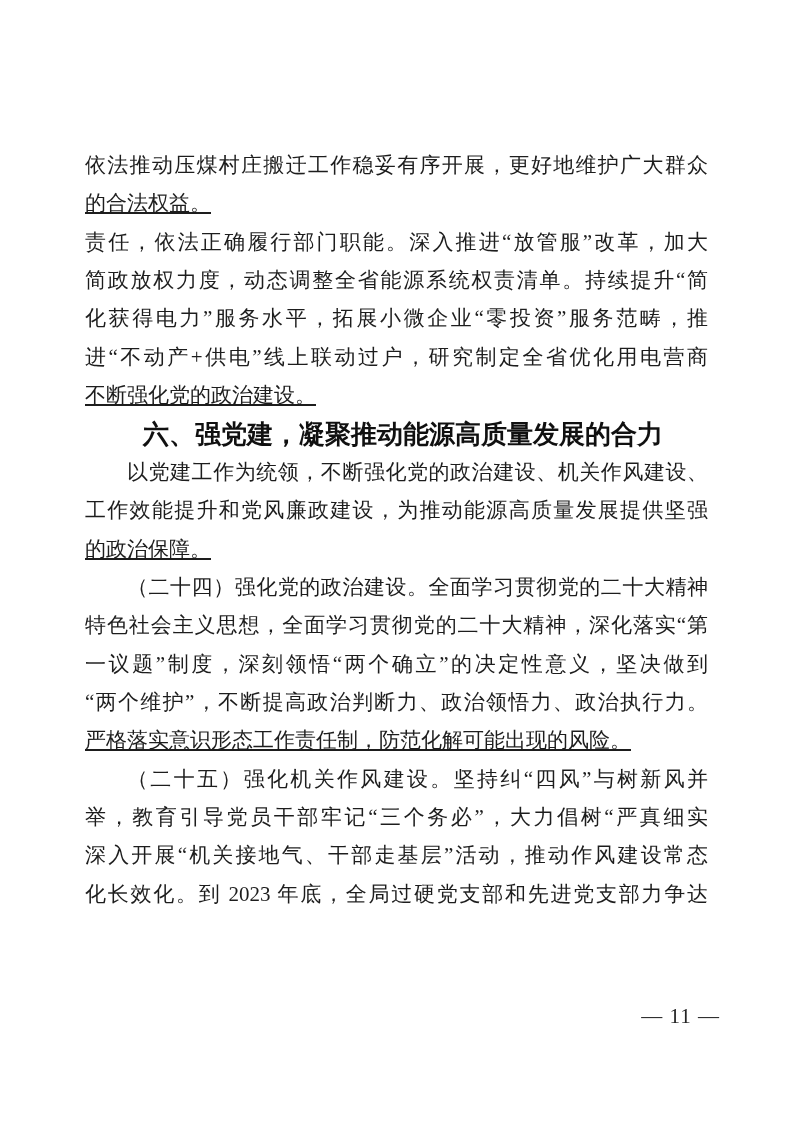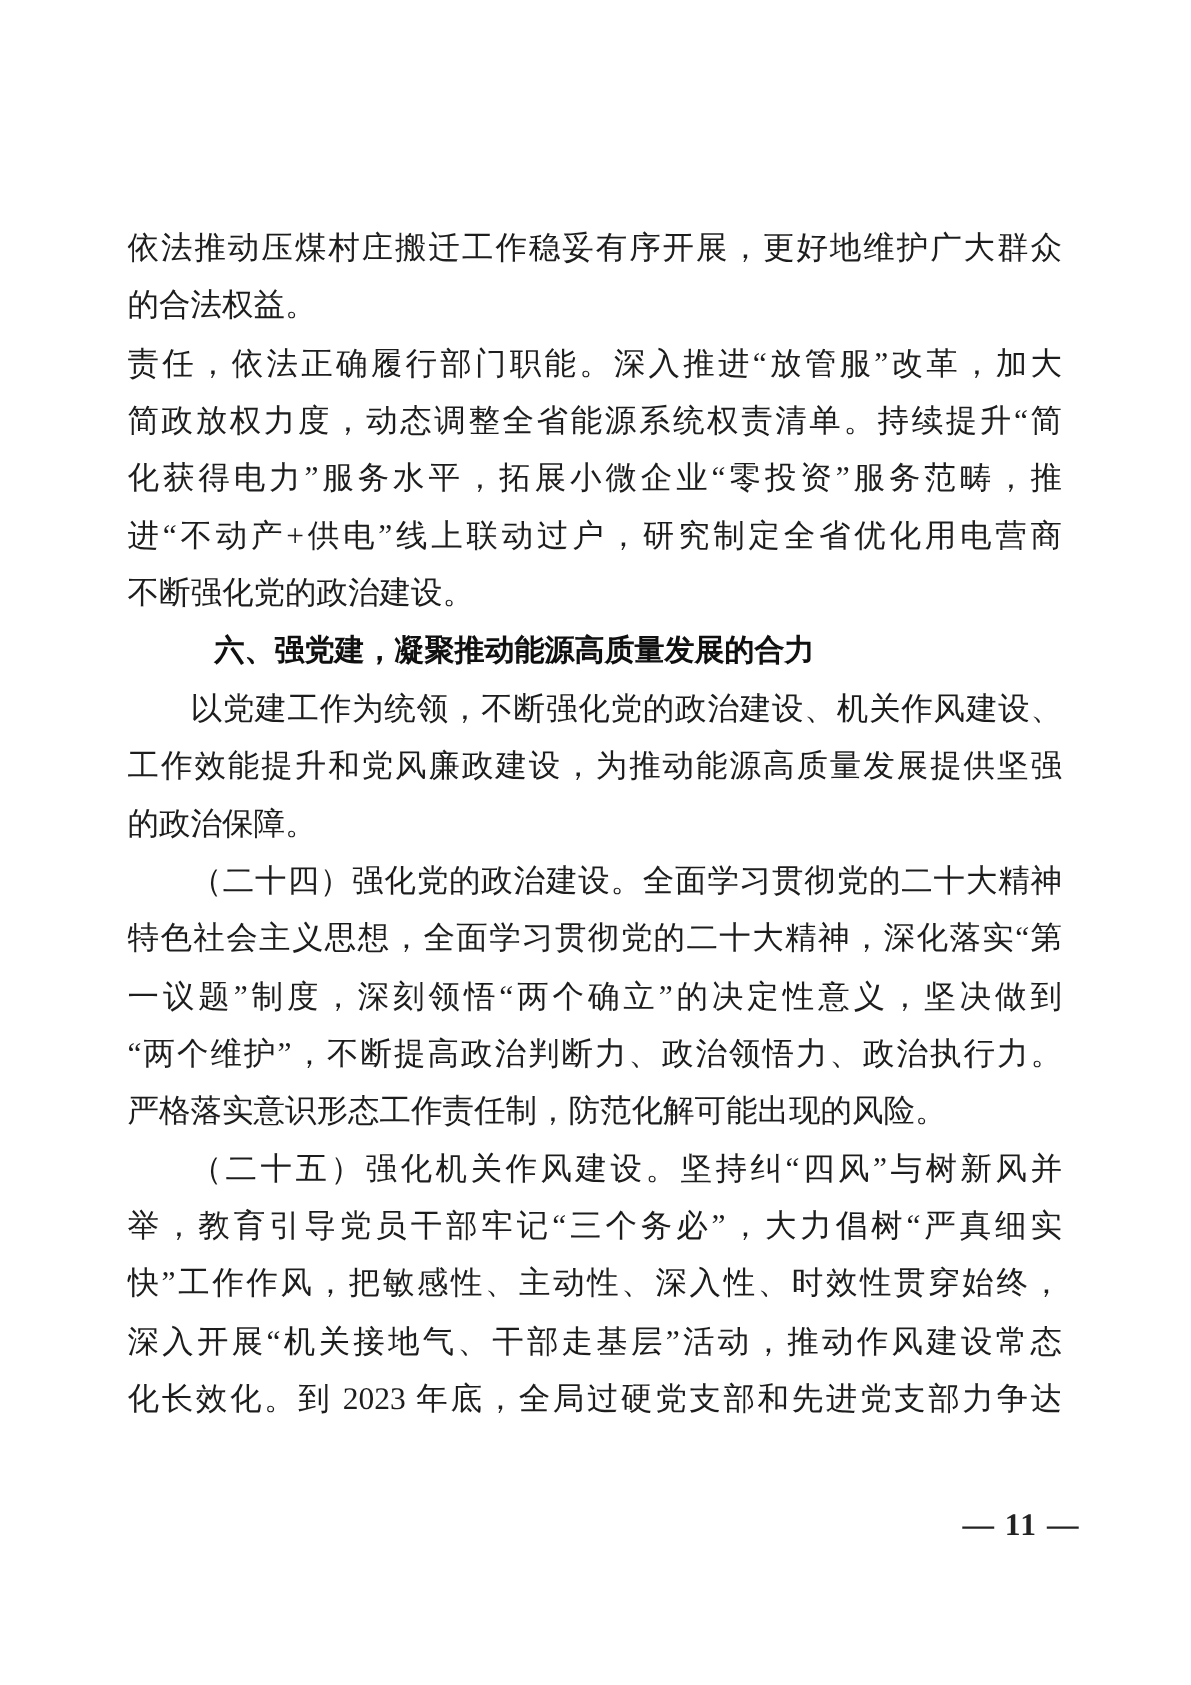--- a/index.html
+++ b/index.html
@@ -29,42 +29,42 @@
     font-size: 21px;
     text-align: justify;
     text-align-last: justify;
     text-justify: inter-character;
     overflow: hidden;
     white-space: nowrap;
   }
   .line.end {
     text-align: center;
     text-align-last: left;
+    text-decoration: underline;
   }
   .line.indent {
     text-indent: 42px;
   }
   .line.heading {
     font-family: "Liberation Sans", "DejaVu Sans", sans-serif;
     font-weight: bold;
-    font-size: 20px;
+    font-size: 26px;
     color: #101010;
     text-align: left;
     text-align-last: left;
     text-indent: 58px;
   }
   .footer {
     position: absolute;
     top: 1001px;
     right: 94px;
     font-size: 21px;
     line-height: 30px;
     letter-spacing: 1px;
     color: #232323;
-    font-weight: bold;
   }
 </style>
 </head>
 <body>
 
 <div class="page">
   <div class="textblock" id="textblock">
       <div class="line">依法推动压煤村庄搬迁工作稳妥有序开展，更好地维护广大群众</div>
       <div class="line end">的合法权益。</div>
       <div class="line">责任，依法正确履行部门职能。深入推进“放管服”改革，加大</div>
@@ -76,18 +76,17 @@
       <div class="line indent">以党建工作为统领，不断强化党的政治建设、机关作风建设、</div>
       <div class="line">工作效能提升和党风廉政建设，为推动能源高质量发展提供坚强</div>
       <div class="line end">的政治保障。</div>
       <div class="line indent">（二十四）强化党的政治建设。全面学习贯彻党的二十大精神</div>
       <div class="line">特色社会主义思想，全面学习贯彻党的二十大精神，深化落实“第</div>
       <div class="line">一议题”制度，深刻领悟“两个确立”的决定性意义，坚决做到</div>
       <div class="line">“两个维护”，不断提高政治判断力、政治领悟力、政治执行力。</div>
       <div class="line end">严格落实意识形态工作责任制，防范化解可能出现的风险。</div>
       <div class="line indent">（二十五）强化机关作风建设。坚持纠“四风”与树新风并</div>
       <div class="line">举，教育引导党员干部牢记“三个务必”，大力倡树“严真细实</div>
-      <div class="line">快”工作作风，把敏感性、主动性、深入性、时效性贯穿始终，</div>
       <div class="line">深入开展“机关接地气、干部走基层”活动，推动作风建设常态</div>
       <div class="line">化长效化。到 2023 年底，全局过硬党支部和先进党支部力争达</div>
     </div>
   <div class="footer">— 11 —</div>
 </div>
 
 </body></html>

